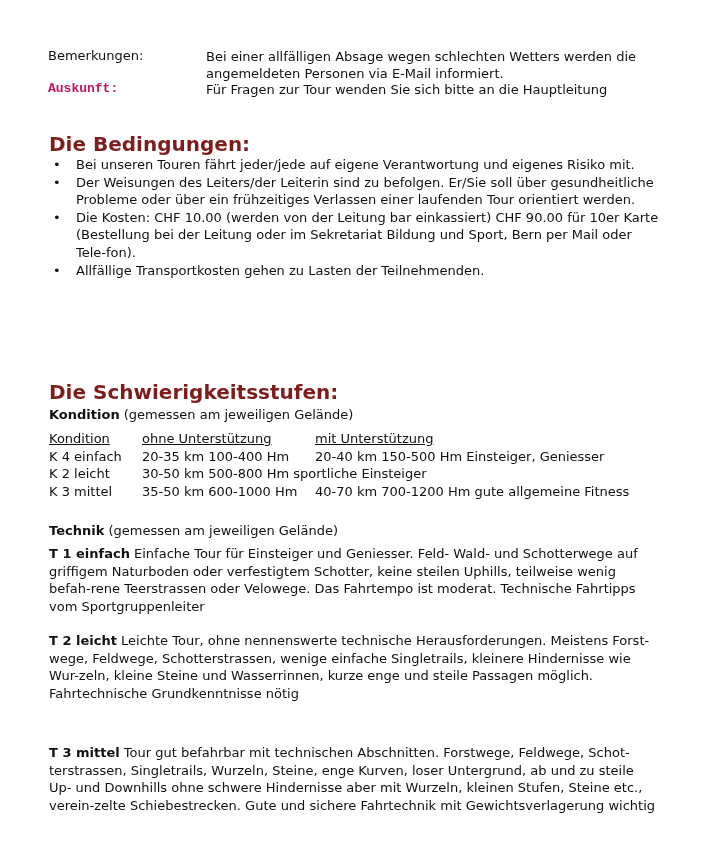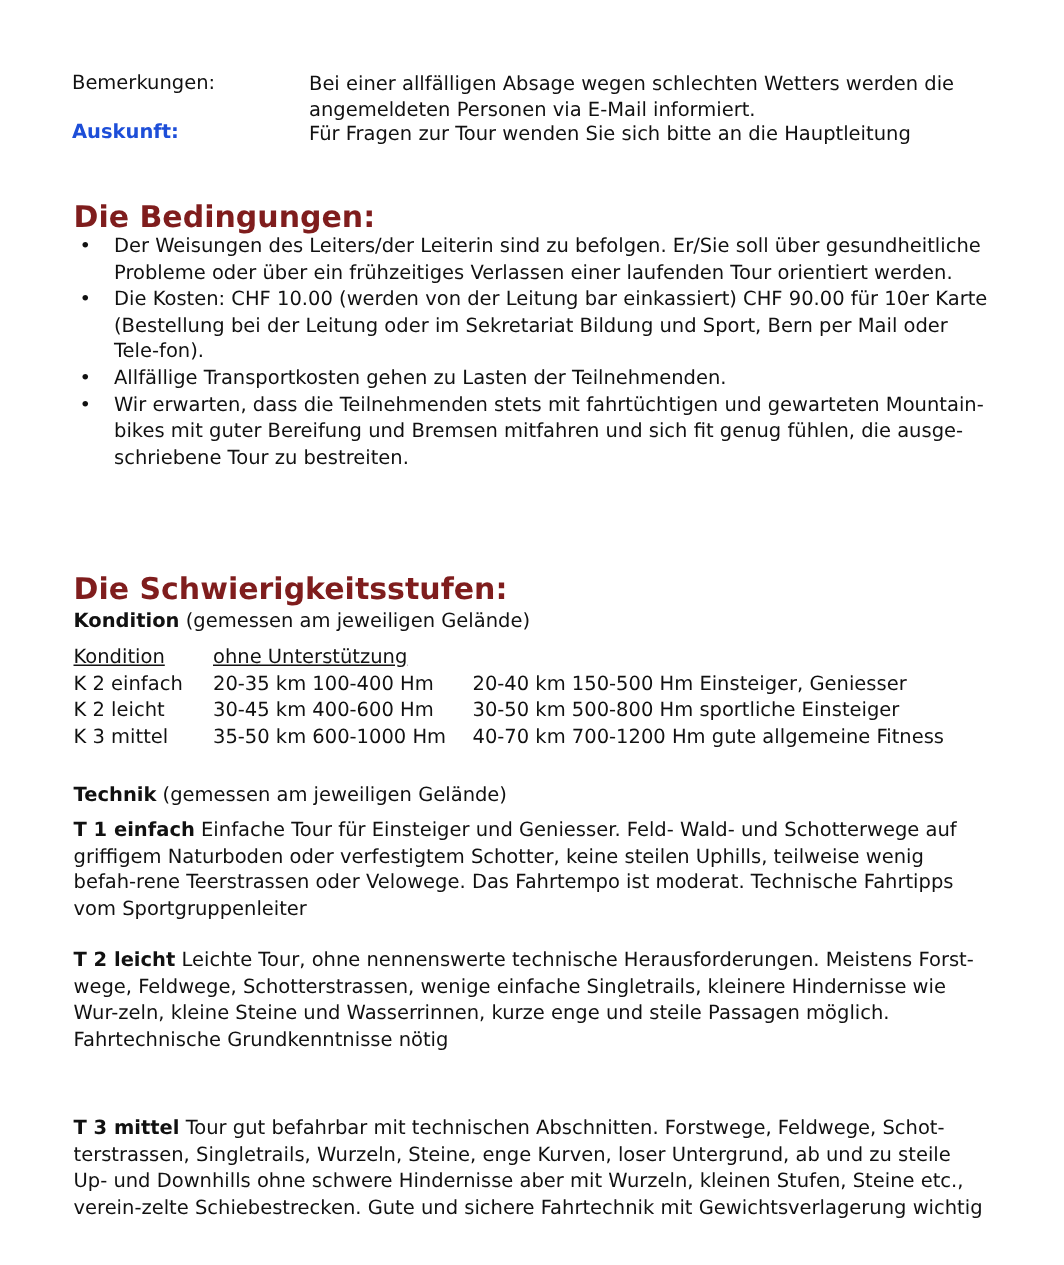--- a/index.html
+++ b/index.html
@@ -7,21 +7,21 @@
   body {
     font-family: "DejaVu Sans", sans-serif;
     font-size: 13px;
     color: #111111;
     position: relative;
     overflow: hidden;
   }
   .line { line-height: 17.5px; }
   .meta-row { position: absolute; left: 48px; display: flex; }
   .meta-label { width: 158px; }
-  .meta-label.teal { color: #1d4ed8; font-weight: bold; }
+  .meta-label.teal { color: #be185d; font-weight: bold; font-family: Liberation Mono, monospace; }
   .meta-value { width: 440px; line-height: 17px; }
   h2 {
     position: absolute;
     left: 49px;
     font-size: 20px;
     font-weight: bold;
     color: #7f1d1d;
   }
   ul.cond {
     position: absolute;
@@ -58,45 +58,45 @@
   <div class="meta-label">Bemerkungen:</div>
   <div class="meta-value">Bei einer allfälligen Absage wegen schlechten Wetters werden die angemeldeten Personen via E-Mail informiert.</div>
 </div>
 <div class="meta-row" style="top:81px;">
   <div class="meta-label teal">Auskunft:</div>
   <div class="meta-value">Für Fragen zur Tour wenden Sie sich bitte an die Hauptleitung</div>
 </div>
 
 <h2 style="top:132px;">Die Bedingungen:</h2>
 <ul class="cond">
+  <li>Bei unseren Touren fährt jeder/jede auf eigene Verantwortung und eigenes Risiko mit.</li>
   <li>Der Weisungen des Leiters/der Leiterin sind zu befolgen. Er/Sie soll über gesundheitliche Probleme oder über ein frühzeitiges Verlassen einer laufenden Tour orientiert werden.</li>
   <li>Die Kosten: CHF 10.00 (werden von der Leitung bar einkassiert) CHF 90.00 für 10er Karte (Bestellung bei der Leitung oder im Sekretariat Bildung und Sport, Bern per Mail oder Tele-fon).</li>
   <li>Allfällige Transportkosten gehen zu Lasten der Teilnehmenden.</li>
-  <li>Wir erwarten, dass die Teilnehmenden stets mit fahrtüchtigen und gewarteten Mountain-bikes mit guter Bereifung und Bremsen mitfahren und sich fit genug fühlen, die ausge-schriebene Tour zu bestreiten.</li>
 </ul>
 
 <h2 style="top:380px;">Die Schwierigkeitsstufen:</h2>
 
 <div class="block line" style="top:406px;">
   <b>Kondition</b><span> (gemessen am jeweiligen Gelände)</span>
 </div>
 
 <div class="ktable">
   <div class="krow">
     <div class="kc1"><span class="u">Kondition</span></div>
     <div class="kc2"><span class="u">ohne Unterstützung</span></div>
+    <div class="kc3"><span class="u">mit Unterstützung</span></div>
   </div>
   <div class="krow">
-    <div class="kc1">K 2 einfach</div>
+    <div class="kc1">K 4 einfach</div>
     <div class="kc2">20-35 km 100-400 Hm</div>
     <div class="kc3">20-40 km 150-500 Hm Einsteiger, Geniesser</div>
   </div>
   <div class="krow">
     <div class="kc1">K 2 leicht</div>
-    <div class="kc2">30-45 km 400-600 Hm</div>
     <div class="kc3">30-50 km 500-800 Hm sportliche Einsteiger</div>
   </div>
   <div class="krow">
     <div class="kc1">K 3 mittel</div>
     <div class="kc2">35-50 km 600-1000 Hm</div>
     <div class="kc3">40-70 km 700-1200 Hm gute allgemeine Fitness</div>
   </div>
 </div>
 
 <div class="block line" style="top:522px;">

